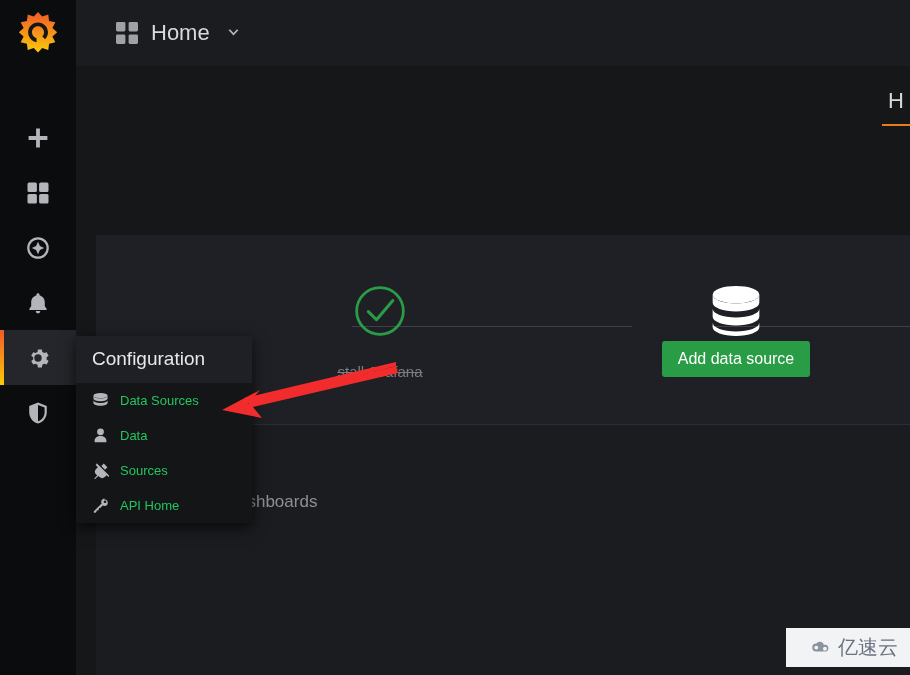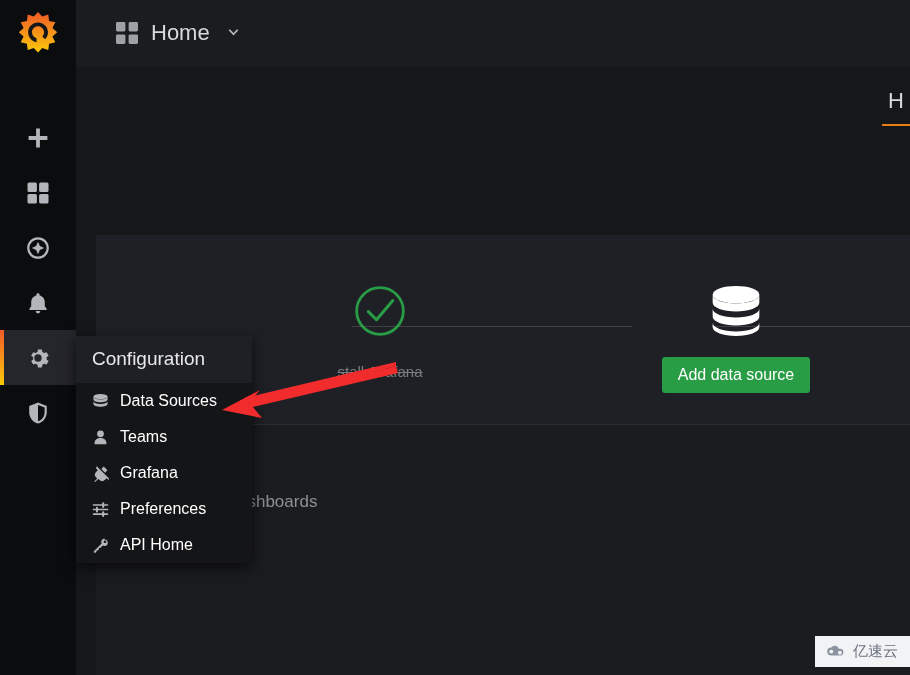--- a/index.html
+++ b/index.html
@@ -86,21 +86,21 @@
   .step-check { width:56px; height:56px; }
   .step-db { width:56px; height:56px; fill:#ffffff; }
   .step-label {
     margin-top:24px; font-size:15px; color:#7b7c80;
     text-decoration:line-through;
   }
   .connector {
     position:absolute; top:43px; height:1px; background:#404147;
   }
   .btn-green {
-    margin-top:18px;
+    margin-top:2px;
     background:#299c46; color:#fff;
     font-size:16px; font-family:"Liberation Sans", sans-serif;
     border:none; border-radius:3px;
     padding:9px 16px; cursor:pointer; white-space:nowrap;
   }
 
   .hidden-text {
     position:absolute; color:#8e9094; font-size:17px; z-index:1;
   }
 
@@ -115,32 +115,32 @@
     background:#1f2025;
     color:#e8e8e9; font-size:19px;
     padding:12px 16px 13px 16px;
     white-space:nowrap;
   }
   .dd-item {
     display:flex; align-items:center; gap:11px;
     padding:9px 16px; cursor:pointer;
   }
   .dd-icon { width:17px; height:17px; fill:#b3b5ba; flex:none; }
-  .dd-label { color:#ffffff; font-size:16px; white-space:nowrap; }
+  .dd-label { color:#22c55e; font-size:13px; white-space:nowrap; }
 
   
   .arrow { position:absolute; left:200px; top:360px; z-index:40; pointer-events:none; }
 
   
   .watermark {
     position:absolute; right:0; bottom:8px;
     background:#f2f3f5; color:#6b7280;
     display:flex; align-items:center; gap:6px;
-    padding:6px 12px 6px 10px;
-    font-size:15px; z-index:50;
+    padding:6px 12px 6px 24px;
+    font-size:20px; z-index:50;
   }
   .wm-icon { width:22px; height:16px; fill:#8b93a1; }
 </style>
 </head>
 <body>
 
 <div id="app">
 
   <div class="panel">
     <div class="stepper">
@@ -271,44 +271,33 @@
         <path d="M2 10.6 v4 c0 2.1 4.5 3.8 10 3.8 s10 -1.7 10 -3.8 v-4 c0 2.1 -4.5 3.8 -10 3.8 S2 12.7 2 10.6z"></path>
       </svg>
       <span class="dd-label">Data Sources</span>
     </div>
 
     <div class="dd-item">
       <svg class="dd-icon" viewBox="0 0 24 24">
         <circle cx="12" cy="6.8" r="4.8"></circle>
         <path d="M12 12.8 c-4.6 0 -8.3 2.8 -8.3 6.3 v2.6 h16.6 v-2.6 c0 -3.5 -3.7 -6.3 -8.3 -6.3z"></path>
       </svg>
-      <span class="dd-label">Teams</span>
+      <span class="dd-label">Data</span>
     </div>
 
 
     <div class="dd-item">
       <svg class="dd-icon" viewBox="0 0 24 24">
         <path d="M7.6 1.8 L5.2 4.2 l3.1 3.1 -2.3 2.3 a5.8 5.8 0 0 0 0 8.2 l1.3 1.3 -4.6 4.6 2.1 0
                  4.1 -4.1 1.3 1.3 a5.8 5.8 0 0 0 8.2 0 l2.3 -2.3 3.1 3.1 0 -2.9 -18.2 -18.2z"></path>
         <path d="M16.6 2.2 l-3.4 3.4 5.2 5.2 3.4 -3.4z"></path>
       </svg>
-      <span class="dd-label">Grafana</span>
-    </div>
-
-    <div class="dd-item">
-      <svg class="dd-icon" viewBox="0 0 24 24">
-        <rect x="1" y="4.6" width="22" height="2.2" rx="1.1"></rect>
-        <rect x="1" y="11" width="22" height="2.2" rx="1.1"></rect>
-        <rect x="1" y="17.4" width="22" height="2.2" rx="1.1"></rect>
-        <rect x="14.4" y="1.6" width="2.8" height="8.2" rx="1.4"></rect>
-        <rect x="5.6" y="8" width="2.8" height="8.2" rx="1.4"></rect>
-        <rect x="14.4" y="14.4" width="2.8" height="8.2" rx="1.4"></rect>
-      </svg>
-      <span class="dd-label">Preferences</span>
-    </div>
+      <span class="dd-label">Sources</span>
+    </div>
+
 
     <div class="dd-item">
       <svg class="dd-icon" viewBox="0 0 24 24">
         <path d="M17.6 2.2 a4.6 4.6 0 0 0 -4 6.9 L2.6 20.1 l0 2.2 2.3 0 1.5 -1.5 0 -1.9 1.9 0 1.5 -1.5
                  0 -1.9 1.9 0 3.4 -3.4 a4.6 4.6 0 0 0 2.5 0.7 4.6 4.6 0 0 0 0 -9.2z
                  M18.4 4.8 a1.9 1.9 0 1 1 0 3.8 1.9 1.9 0 0 1 0 -3.8z"></path>
       </svg>
       <span class="dd-label">API Home</span>
     </div>
   </div>

